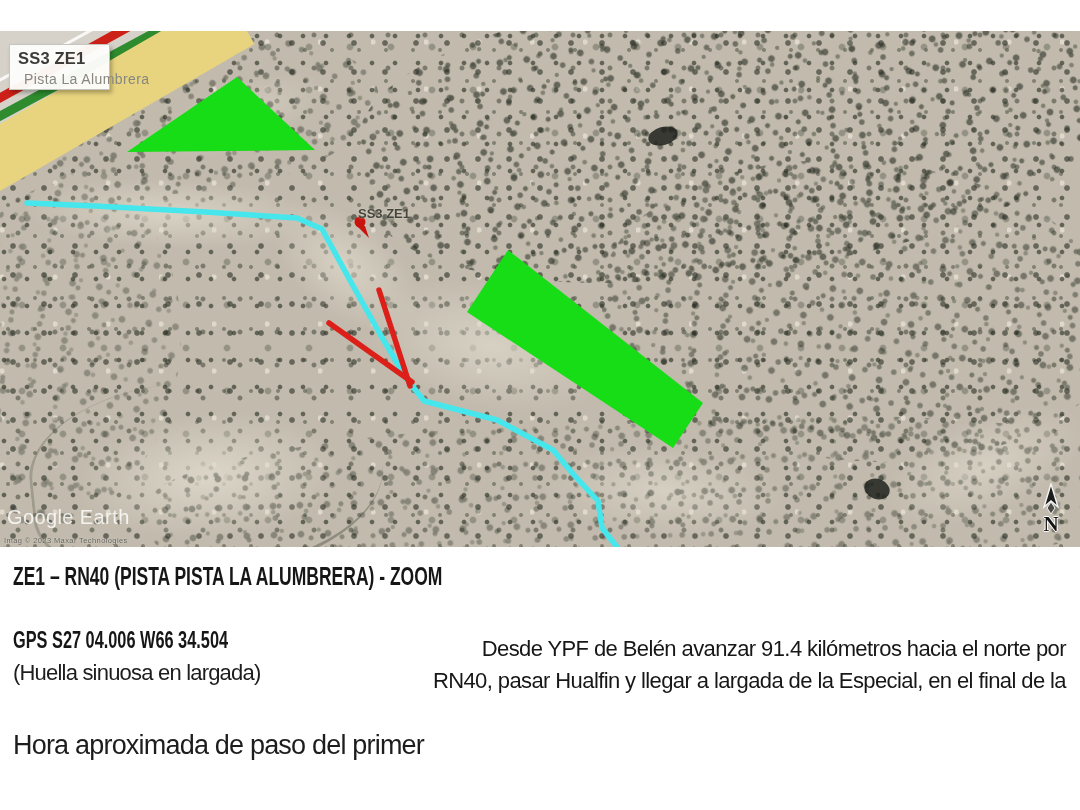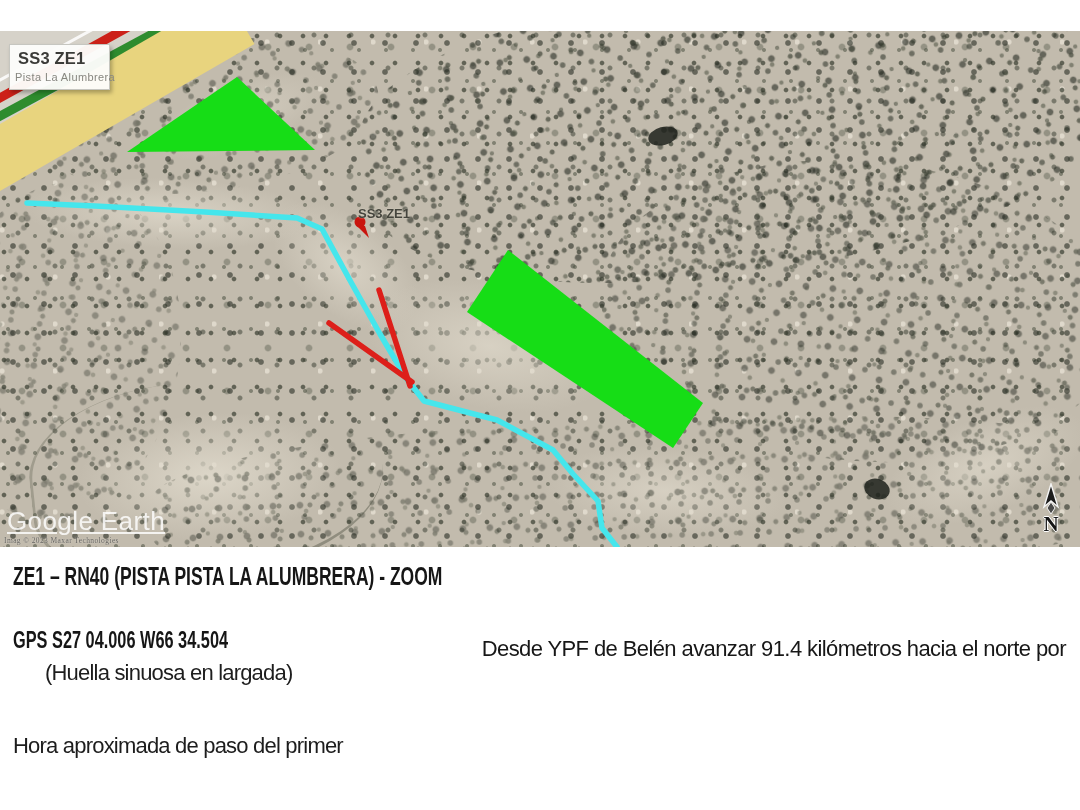--- a/index.html
+++ b/index.html
@@ -31,46 +31,46 @@
   .ridge{position:absolute;border-bottom:4px solid rgba(84,88,72,.45);
         border-left:3px solid rgba(84,88,72,.30);border-radius:45% 55% 50% 40%;}
   .overlay-svg{position:absolute;left:0;top:0;}
 
   
   .legend{position:absolute;left:9px;top:13px;width:99px;height:44px;
         background:rgba(252,252,250,.97);border:1px solid #c6c6c0;
         box-shadow:2px 3px 4px rgba(0,0,0,.28);}
   .legend-title{font-size:16.5px;font-weight:bold;color:#3b3b38;margin:4px 0 0 8px;
         letter-spacing:.2px;filter:blur(.3px);white-space:nowrap;}
-  .legend-sub{font-size:11px;color:#878780;margin:3px 0 0 5px;letter-spacing:.4px;
+  .legend-sub{font-size:14px;color:#878780;margin:3px 0 0 14px;letter-spacing:.4px;
         filter:blur(.45px);white-space:nowrap;}
 
   .pm-label{position:absolute;left:358px;top:175px;font-size:13px;font-weight:bold;
         color:#45453d;filter:blur(.4px);text-shadow:0 0 2px rgba(225,220,205,.85);
         white-space:nowrap;}
 
-  .watermark{position:absolute;left:7px;top:475px;font-size:26px;
-        color:rgba(255,255,255,.82);letter-spacing:.4px;white-space:nowrap;text-decoration:underline;}
+  .watermark{position:absolute;left:7px;top:475px;font-size:20px;
+        color:rgba(255,255,255,.82);letter-spacing:.4px;white-space:nowrap;}
   .attribution{position:absolute;left:4px;top:505px;font-size:7.5px;
         color:rgba(60,58,52,.8);text-shadow:0 0 1px rgba(255,255,255,.8);
-        letter-spacing:.4px;filter:blur(.3px);white-space:nowrap;font-family:Liberation Serif, serif;}
+        letter-spacing:.4px;filter:blur(.3px);white-space:nowrap;}
 
   .north{position:absolute;left:1036px;top:452px;width:30px;text-align:center;}
   .north-n{font-family:"Liberation Serif",serif;font-weight:bold;font-size:21px;
         color:#151515;margin-top:-5px;line-height:1;
         text-shadow:-1px 0 0 #fff,1px 0 0 #fff,0 -1px 0 #fff,0 1px 0 #fff;}
 
   
   .stage-title{position:absolute;left:13px;top:562px;font-size:25px;font-weight:bold;
         color:#161616;transform:scaleX(.70);transform-origin:left top;white-space:nowrap;}
   .gps{position:absolute;left:13px;top:626px;font-size:24px;font-weight:bold;
         color:#161616;transform:scaleX(.68);transform-origin:left top;white-space:nowrap;}
   .surface{position:absolute;left:13px;top:660px;font-size:22px;letter-spacing:-.8px;
-        color:#1d1d1d;white-space:nowrap;margin-left:32px;}
-  .hora{position:absolute;left:13px;top:732px;font-size:22px;letter-spacing:-.8px;
+        color:#1d1d1d;white-space:nowrap;}
+  .hora{position:absolute;left:13px;top:732px;font-size:27px;letter-spacing:-.8px;
         line-height:27.5px;color:#1d1d1d;}
   .directions{position:absolute;right:14px;top:633px;width:680px;text-align:right;
         font-size:22px;letter-spacing:-.6px;line-height:31.5px;color:#171717;}
 </style>
 </head>
 <body>
 
 <div class="map">
 
   <div class="sand" style="left:-30px;top:135px;width:400px;height:95px;transform:rotate(2deg);opacity:.8;"></div>
@@ -140,13 +140,14 @@
 <div class="gps">GPS S27 04.006 W66 34.504</div>
 
 <div class="surface">(Huella sinuosa en largada)</div>
 
 <div class="hora">
   <div>Hora aproximada de paso del primer</div>
 </div>
 
 <div class="directions">
   <div>Desde YPF de Belén avanzar 91.4 kilómetros hacia el norte por</div>
+  <div>RN40, pasar Hualfin y llegar a largada de la Especial, en el final de la</div>
 </div>
 
 </body></html>

